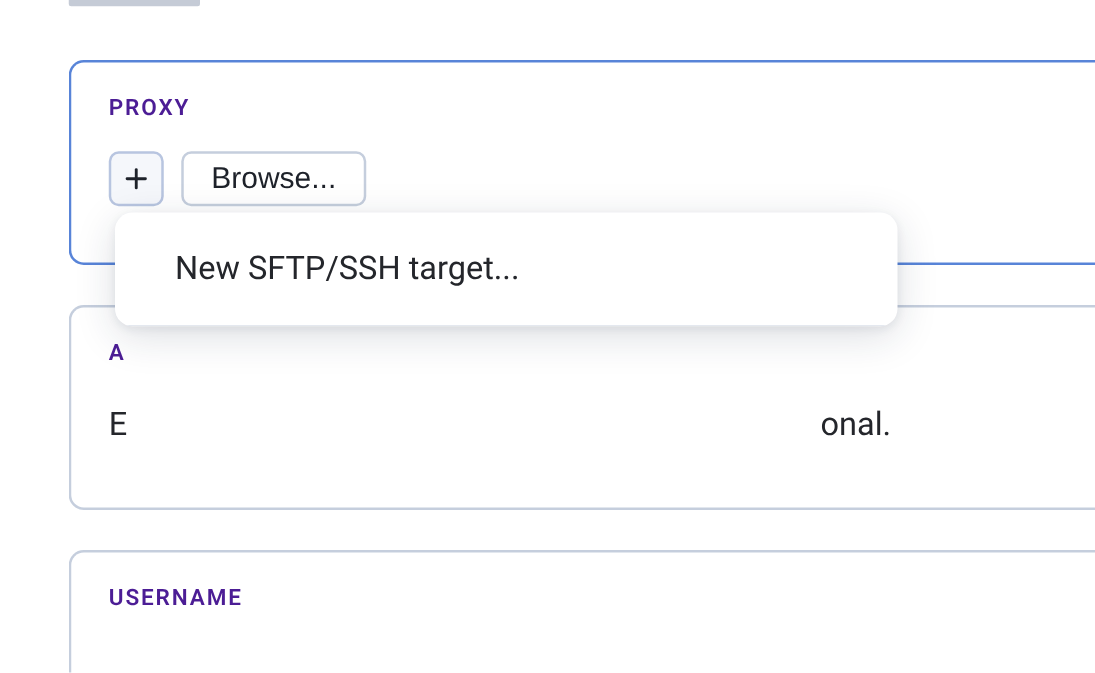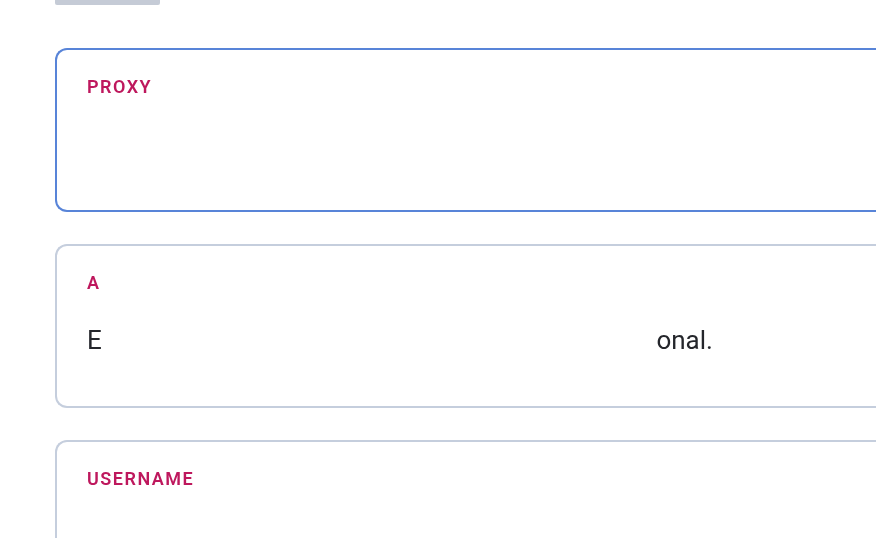--- a/index.html
+++ b/index.html
@@ -47,21 +47,21 @@
       height: 164px;
     }
     .username-section {
       top: 440px;
       height: 164px;
     }
     .section-label {
       font-size: 18px;
       font-weight: 600;
       letter-spacing: 1.5px;
-      color: #be185d;
+      color: #4c1d95;
       padding: 26px 30px 0 30px;
       text-transform: uppercase;
     }
     .section-body {
       padding: 24px 30px;
       display: flex;
       gap: 14px;
       align-items: center;
     }
     .description-text {
@@ -119,29 +119,41 @@
       border-bottom: 1px solid #e4e8ef;
     }
   </style>
 </head>
 <body>
 
 <div class="tab-indicator"></div>
 
 <div class="form-section proxy-section active">
   <div class="section-label">PROXY</div>
+  <div class="section-body">
+    <button class="plus-button">
+      <svg viewBox="0 0 24 24" fill="none" stroke="currentColor" stroke-width="2.5" stroke-linecap="round">
+        <line x1="12" y1="4" x2="12" y2="20"></line>
+        <line x1="4" y1="12" x2="20" y2="12"></line>
+      </svg>
+    </button>
+    <button class="browse-button">
+      <span>Browse...</span>
+    </button>
+  </div>
 </div>
 
 <div class="form-section middle-section">
   <div class="section-label">A</div>
   <div class="description-text">
     <span>E</span>
     <span style="visibility:hidden;">xxxxxxxxxxxxxxxxxxxxxxxxxxxxxxxxxxxxxxxxxx</span>
     <span>onal.</span>
   </div>
 </div>
 
 <div class="form-section username-section">
   <div class="section-label">USERNAME</div>
 </div>
 
 <div class="dropdown-menu">
+  <div class="dropdown-item">New SFTP/SSH target...</div>
 </div>
 
 </body></html>

